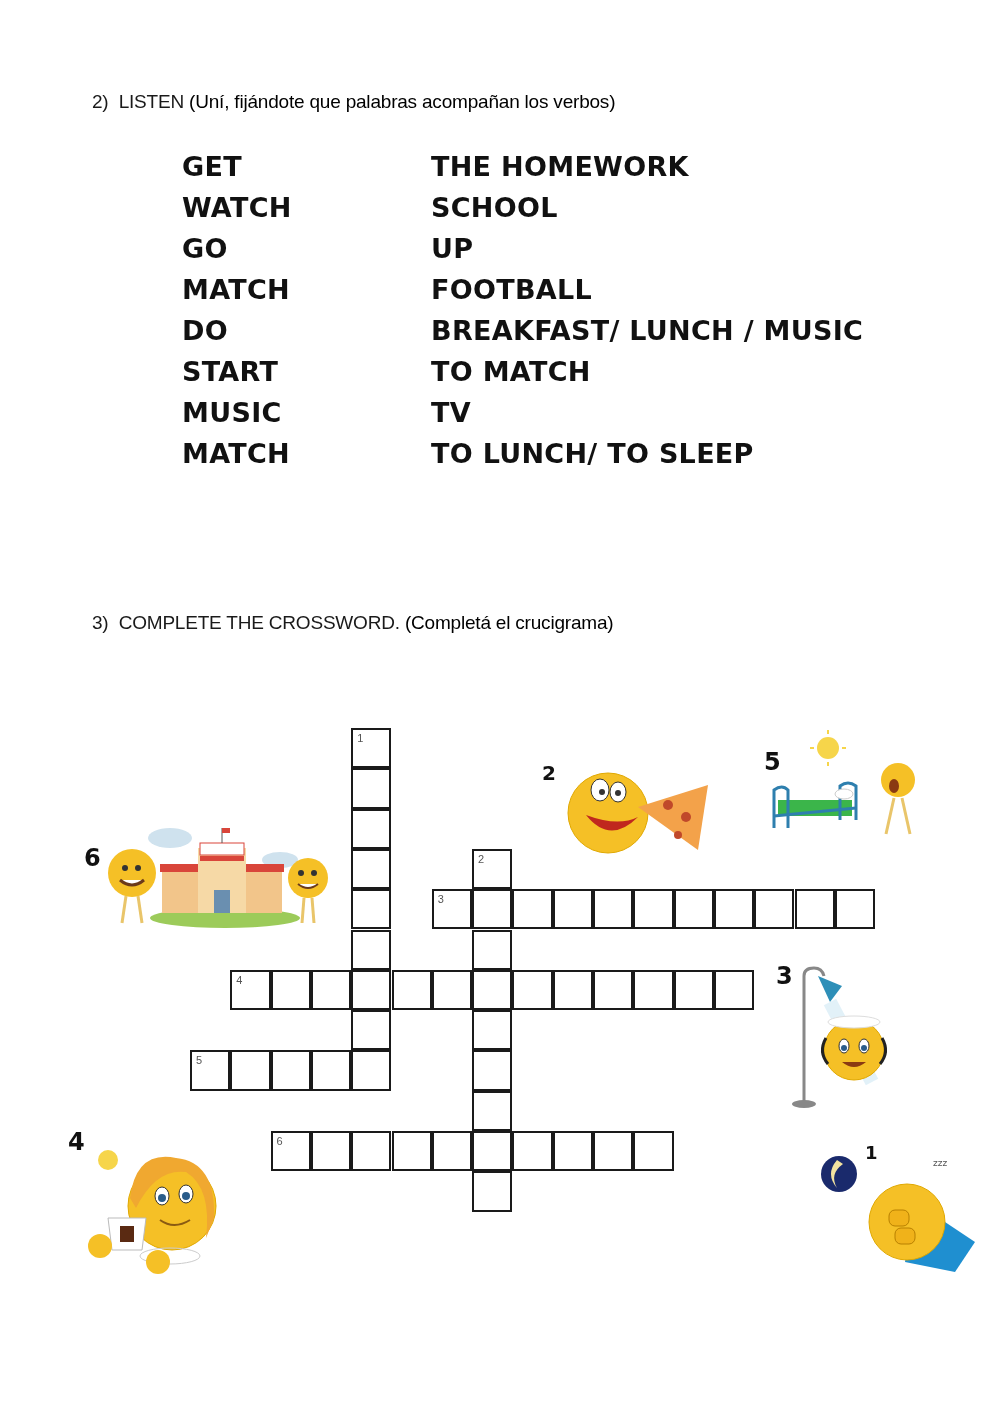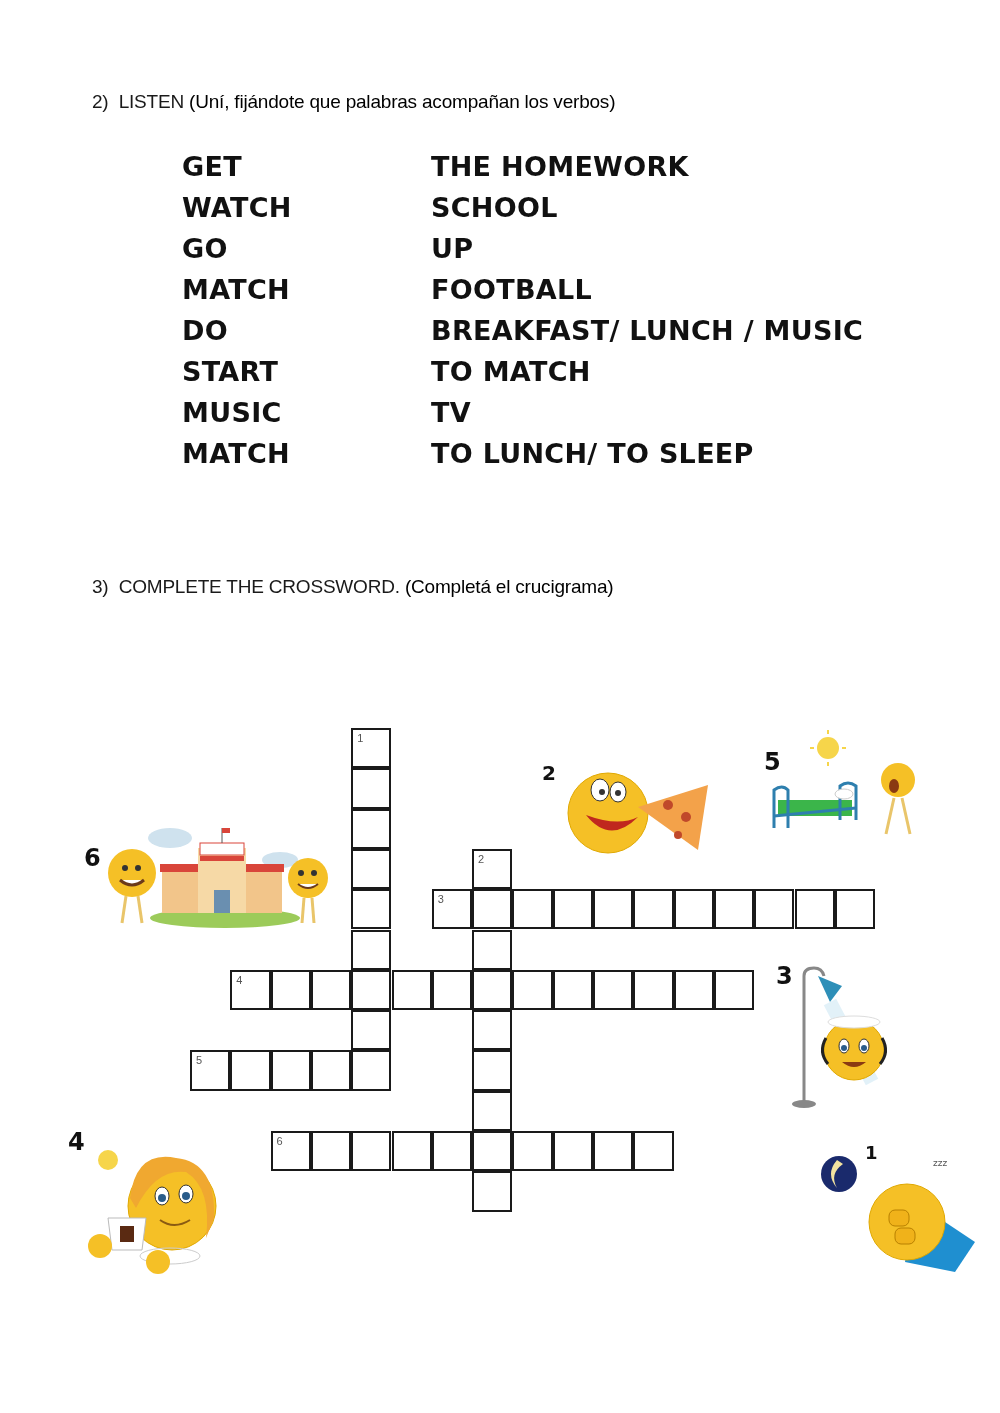--- a/index.html
+++ b/index.html
@@ -54,21 +54,21 @@
   <div class="match-row">
       <span class="verb">MUSIC</span>
       <span class="comp">TV</span>
     </div>
   <div class="match-row">
       <span class="verb">MATCH</span>
       <span class="comp">TO LUNCH/ TO SLEEP</span>
     </div>
 </div>
 
-<div class="heading" style="top:576px;">
+<div class="heading" style="top:612px;">
   <span>3)</span>&nbsp;
   <span>COMPLETE THE CROSSWORD.</span>
   <span class="note">(Completá el crucigrama)</span>
 </div>
 
 <div class="grid" id="grid">
     <div class="cell" style="left: 161.2px; top: 0px;">
       <span class="num">1</span>
     </div>
     <div class="cell" style="left: 161.2px; top: 40.3px;"></div>

